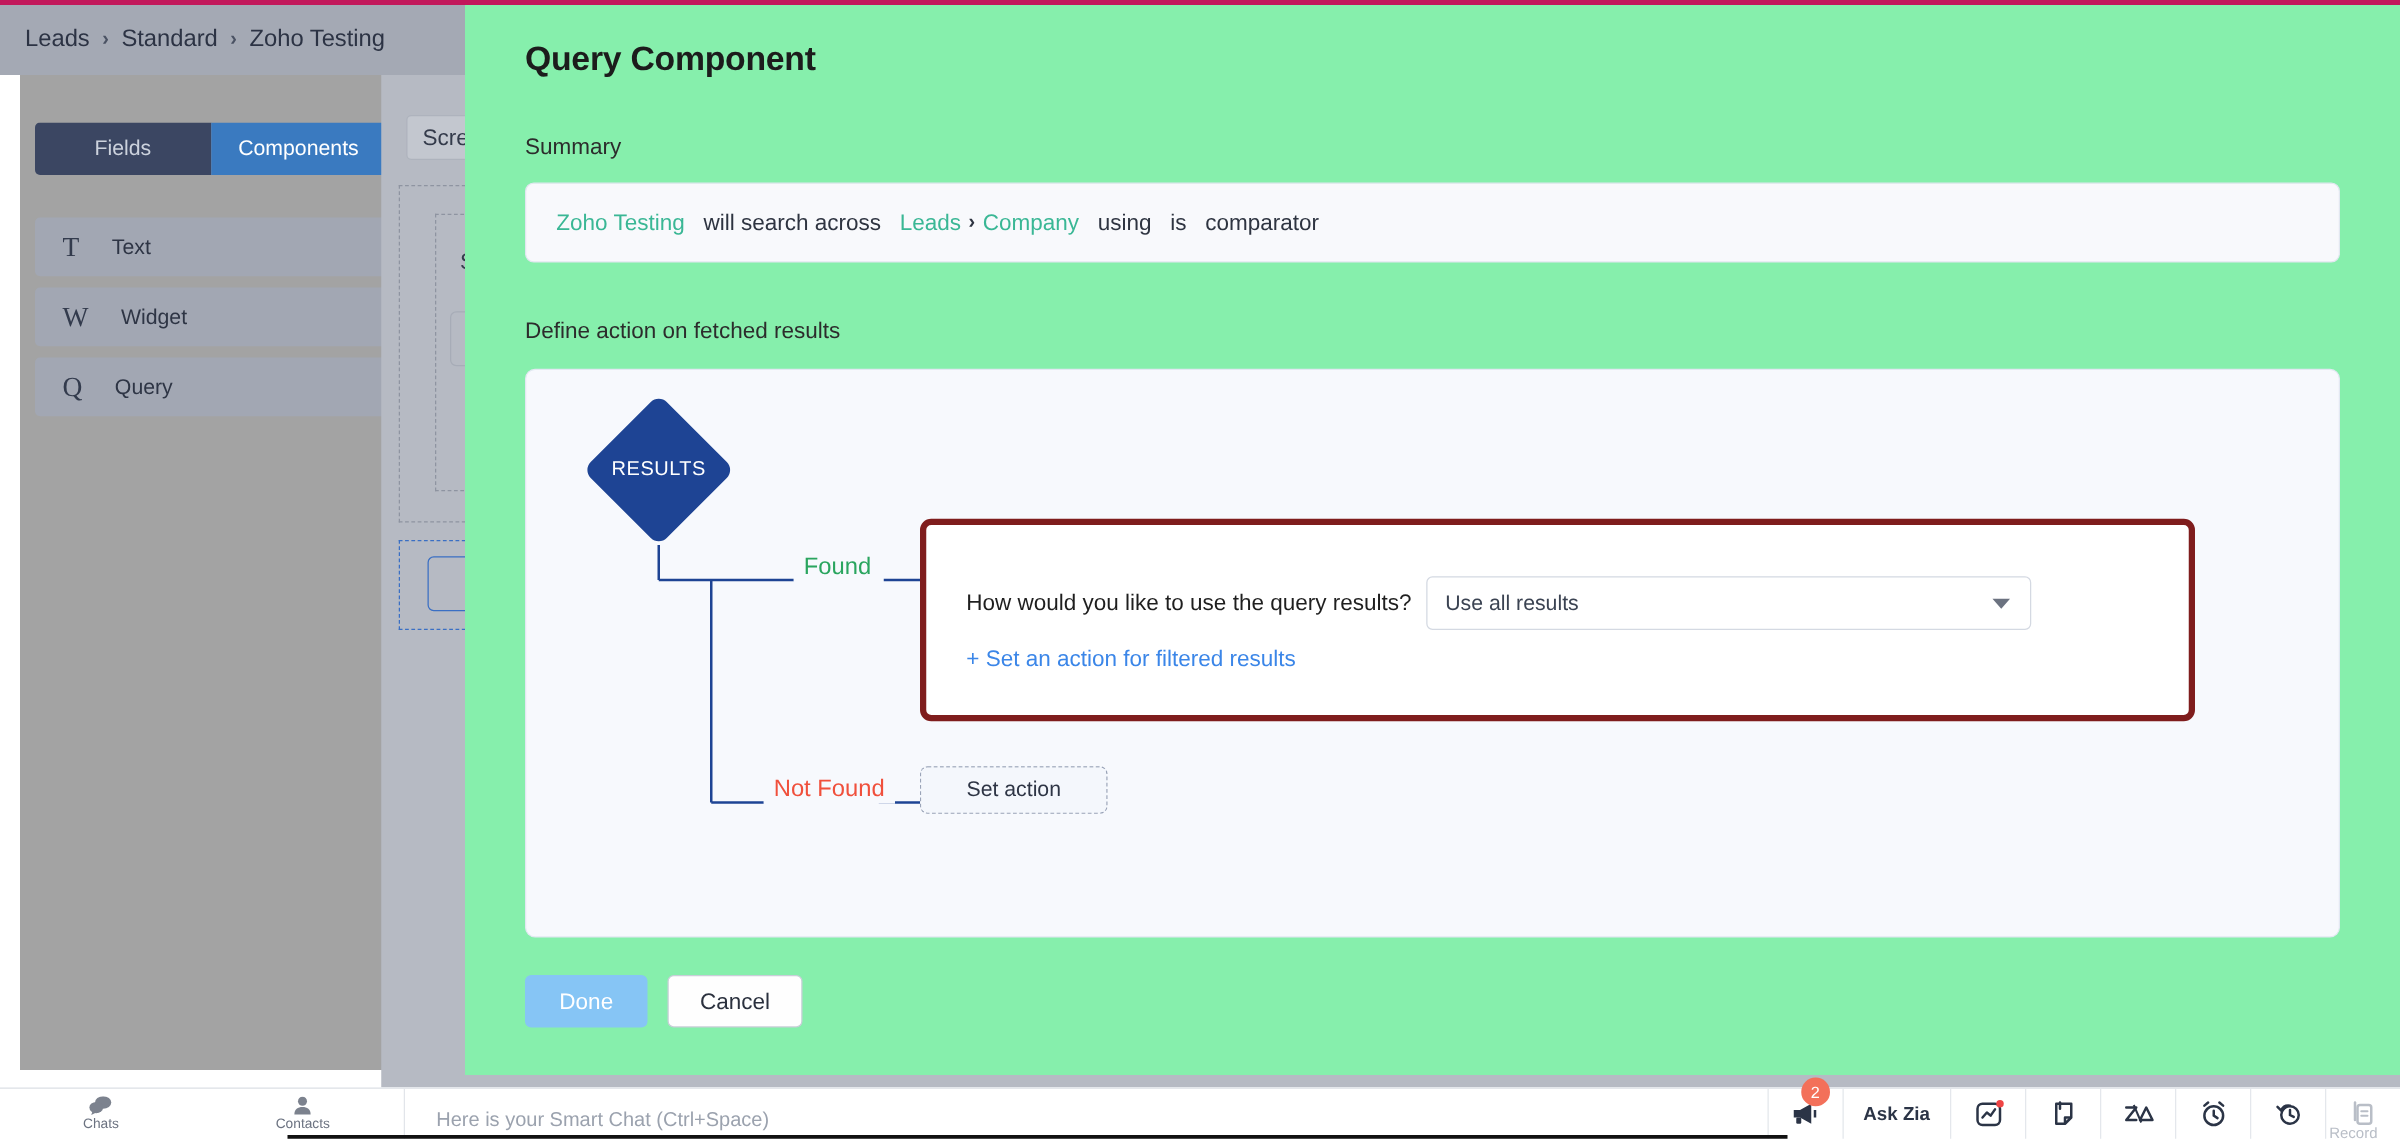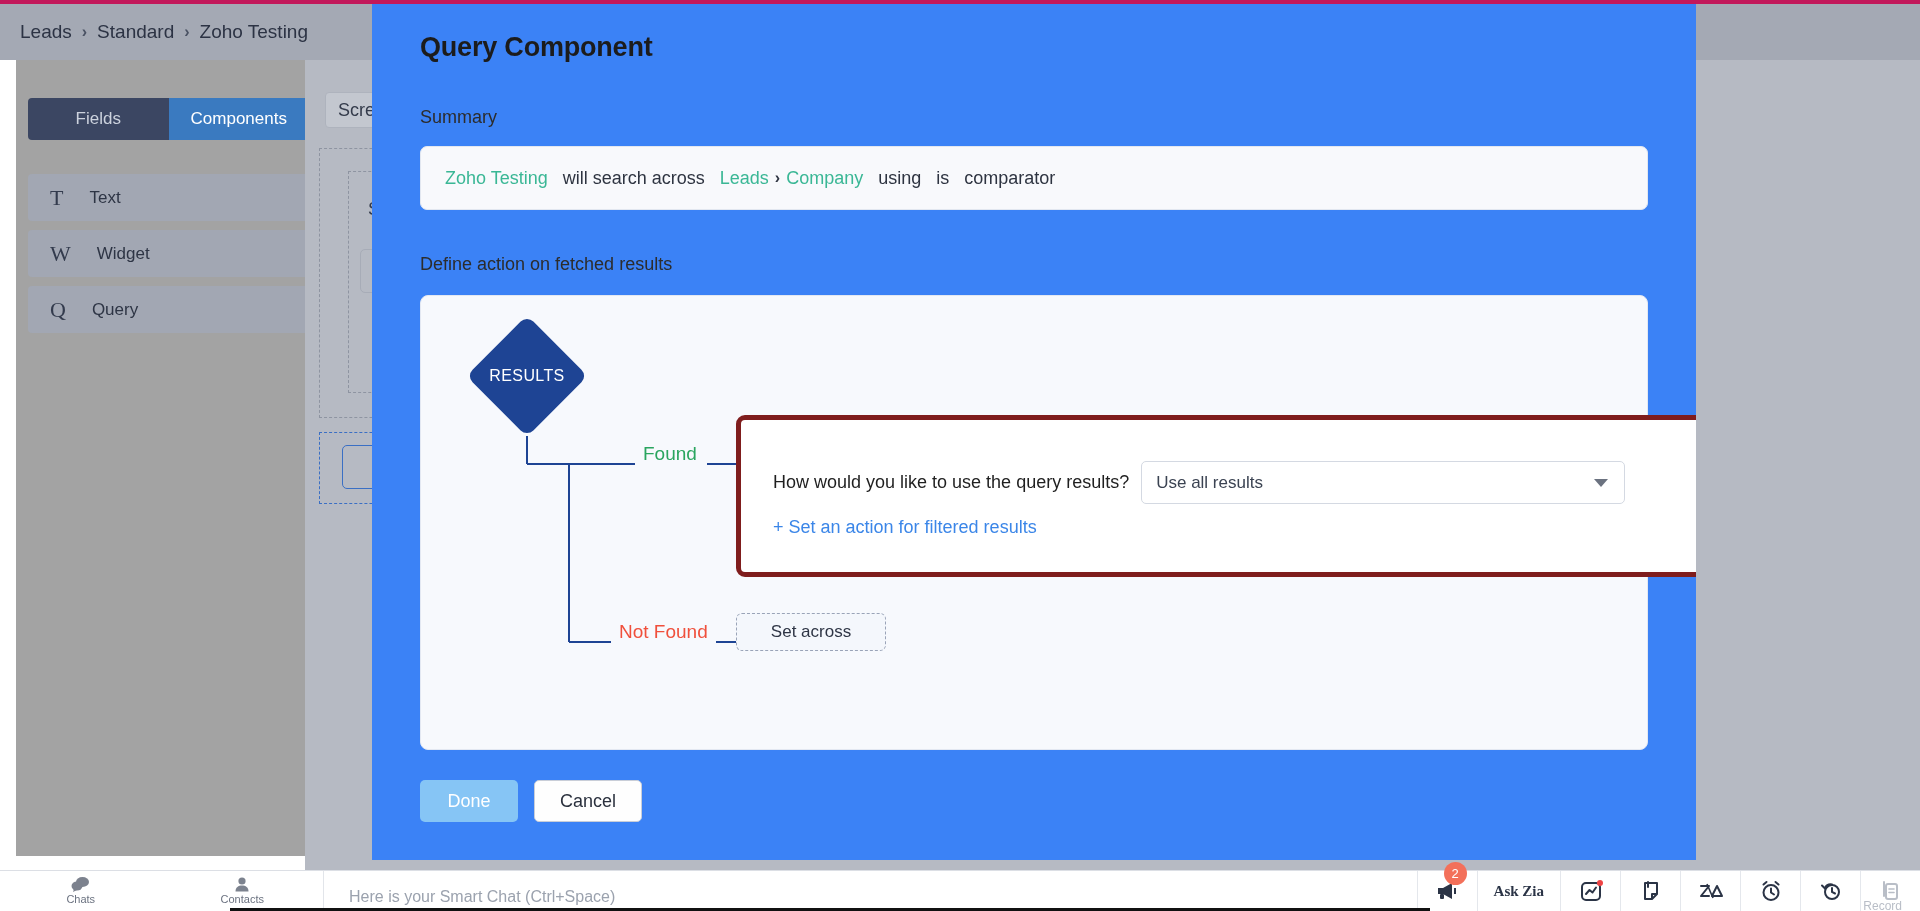--- a/index.html
+++ b/index.html
@@ -98,22 +98,22 @@
     position: absolute; top: 12px; left: 22px;
     width: 120px; height: 44px;
     border: 1px solid #3a6fc4; border-radius: 5px;
     display: flex; align-items: center; justify-content: center;
     color: #3a6fc4; font-size: 22px;
   }
 
   
   .modal {
     position: absolute; top: 4px; left: 372px;
-    width: 1324px; height: 856px;
-    background: #3b82f6;
+    width: 1548px; height: 856px;
+    background: #86efac;
     overflow: hidden;
   }
   .modal-inner { padding: 28px 48px 0 48px; }
 
   .modal-title {
     font-size: 27px; font-weight: bold; color: #1c1c1c;
     letter-spacing: -0.2px;
   }
 
   .section-label {
@@ -256,21 +256,21 @@
     font-size: 16px; color: #9ba2ae; margin-top: 12px;
   }
   .tb-right { display: flex; align-items: stretch; }
   .tb-ico {
     width: 60px; display: flex; align-items: center; justify-content: center;
     border-left: 1px solid #e4e7ec; position: relative;
   }
   .tb-askzia {
     padding: 0 16px; display: flex; align-items: center; justify-content: center;
     border-left: 1px solid #e4e7ec;
-    font-size: 15px; font-weight: bold; color: #2b3446; font-family: Liberation Serif, serif;
+    font-size: 15px; font-weight: bold; color: #2b3446;
   }
   .badge {
     position: absolute; top: -9px; left: 26px;
     width: 23px; height: 23px; border-radius: 50%;
     background: #f3705a; color: #fff;
     font-size: 13px; display: flex; align-items: center; justify-content: center;
   }
   .red-dot {
     position: absolute; top: 9px; right: 17px;
     width: 6px; height: 6px; border-radius: 50%; background: #ef4444;
@@ -383,21 +383,21 @@
         <div class="card-row">
           <span class="card-q">How would you like to use the query results?</span>
           <div class="select-box">
             <span class="select-val">Use all results</span>
             <span class="caret"></span>
           </div>
         </div>
         <div class="card-link">+ Set an action for filtered results</div>
       </div>
 
-      <div class="setaction-btn">Set across</div>
+      <div class="setaction-btn">Set action</div>
     </div>
 
     <div class="footer-btns">
       <button class="btn-done">Done</button>
       <button class="btn-cancel">Cancel</button>
     </div>
 
   </div>
 </div>
 

